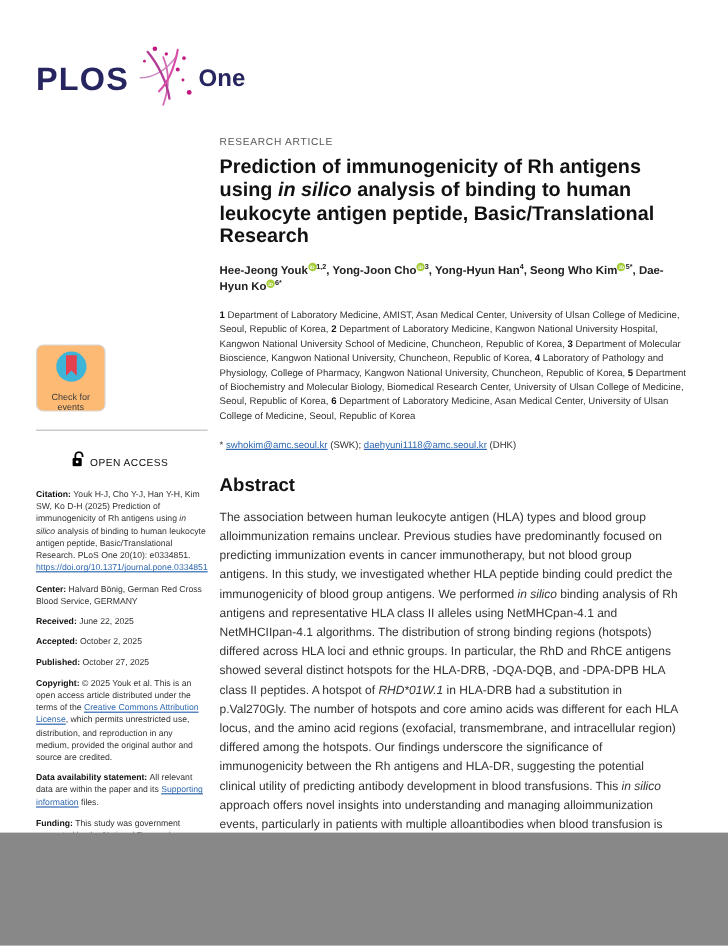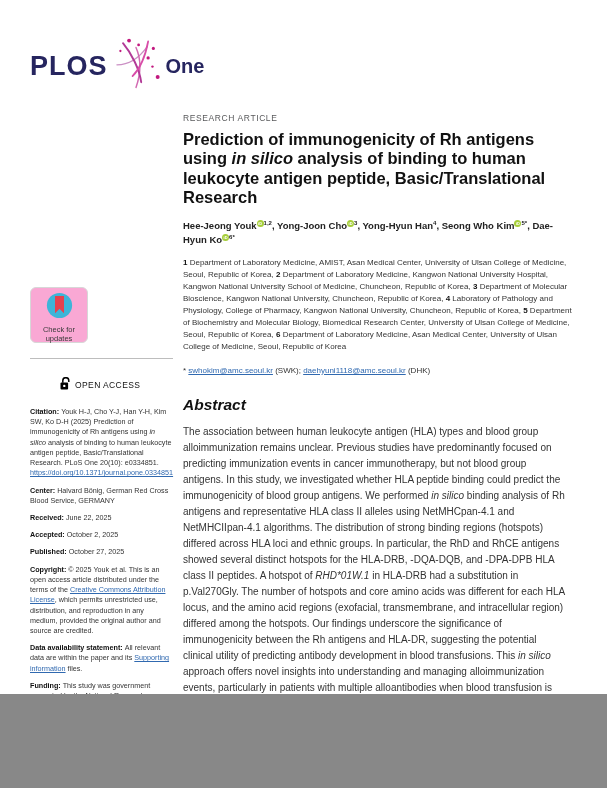--- a/index.html
+++ b/index.html
@@ -11,21 +11,21 @@
     color:#222;
   }
   
   .logo { position:absolute; left:30px; top:36px; display:flex; align-items:center; }
   .logo .plos { font-size:27px; font-weight:bold; color:#26255f; letter-spacing:1px; }
   .logo .splash { margin-left:2px; margin-right:4px; }
   .logo .one { font-size:20px; font-weight:bold; color:#26255f; }
   
   .sidebar { position:absolute; left:30px; top:287px; width:143px; }
   .badge {
-    width:58px; height:56px; background:#f9a8d4; border:1px solid #d7d7d7;
+    width:58px; height:56px; background:#fdba74; border:1px solid #d7d7d7;
     border-radius:6px; display:flex; flex-direction:column; align-items:center;
     justify-content:flex-start; padding-top:4px; cursor:pointer;
   }
   .badge .badge-text { font-size:7.5px; color:#3a3a3a; text-align:center; line-height:1.25; margin-top:2px; }
   .side-rule { border:none; border-top:1px solid #bdbdbd; margin:15px 0 17px 0; }
   .oa-row { display:flex; align-items:center; gap:4px; margin-bottom:13px;padding-left:30px; }
   .oa-row .oa-label { font-size:8.5px; color:#111; letter-spacing:0.4px; }
   .side-par { font-size:7.2px; line-height:1.42; color:#333; margin-bottom:7px; }
   .side-par b { color:#111; }
   a.lnk { color:#3069b0; text-decoration:underline; cursor:pointer; }
@@ -36,21 +36,21 @@
   .authors { font-size:9.5px; font-weight:bold; color:#222; line-height:1.5; max-width:390px; margin-bottom:9px; }
   .authors sup { font-size:6px; font-weight:bold; }
   .orcid {
     display:inline-block; width:7px; height:7px; border-radius:50%;
     background:#a6ce39; color:#fff; font-size:4px; font-weight:bold;
     text-align:center; line-height:7px; vertical-align:super; cursor:pointer;
   }
   .affils { font-size:8px; color:#333; line-height:1.5; max-width:390px; margin-bottom:13px; }
   .affils b { color:#111; }
   .emails { font-size:8px; color:#333; margin-bottom:21px; }
-  .abs-head { font-size:15.5px; font-weight:bold; color:#111; margin-bottom:10px;font-style:italic; }
+  .abs-head { font-size:15.5px; font-weight:bold; color:#111; margin-bottom:10px; }
   .abs-body { font-size:10px; color:#333; line-height:1.6; max-width:386px; }
   .main-rule { border:none; border-top:1px solid #9a9a9a; margin-top:11px; width:395px; }
   
   .footer { position:absolute; left:30px; top:735px; width:547px; }
   .footer-rule { border:none; border-top:1px solid #9a9a9a; margin-bottom:8px; }
   .footer-row { display:flex; justify-content:space-between; font-size:7.5px; color:#222;text-align:center; }
   .footer-left .sp { display:inline-block; width:8px; }
 </style>
 </head>
 <body>
@@ -85,21 +85,21 @@
 
     <div class="badge">
       <span>
         <svg width="27" height="27" viewBox="0 0 30 30">
           <circle cx="15" cy="15" r="14" fill="#3db5d8"></circle>
           <path d="M10 4.5 h10 v19 l-5 -4.8 -5 4.8 z" fill="#e5414e"></path>
         </svg>
       </span>
       <span class="badge-text">
         <span>Check for</span><br>
-        <span>updates</span>
+        <span>events</span>
       </span>
     </div>
 
     <hr class="side-rule">
 
     <div class="oa-row">
       <span>
         <svg width="11" height="13" viewBox="0 0 11 13">
           <path d="M2.8 5.8 V3.7 a3 3 0 0 1 6 0 V4.9" fill="none" stroke="#000" stroke-width="1.5"></path>
           <rect x="0.5" y="5.6" width="7.6" height="6.9" rx="1" fill="#000"></rect>

